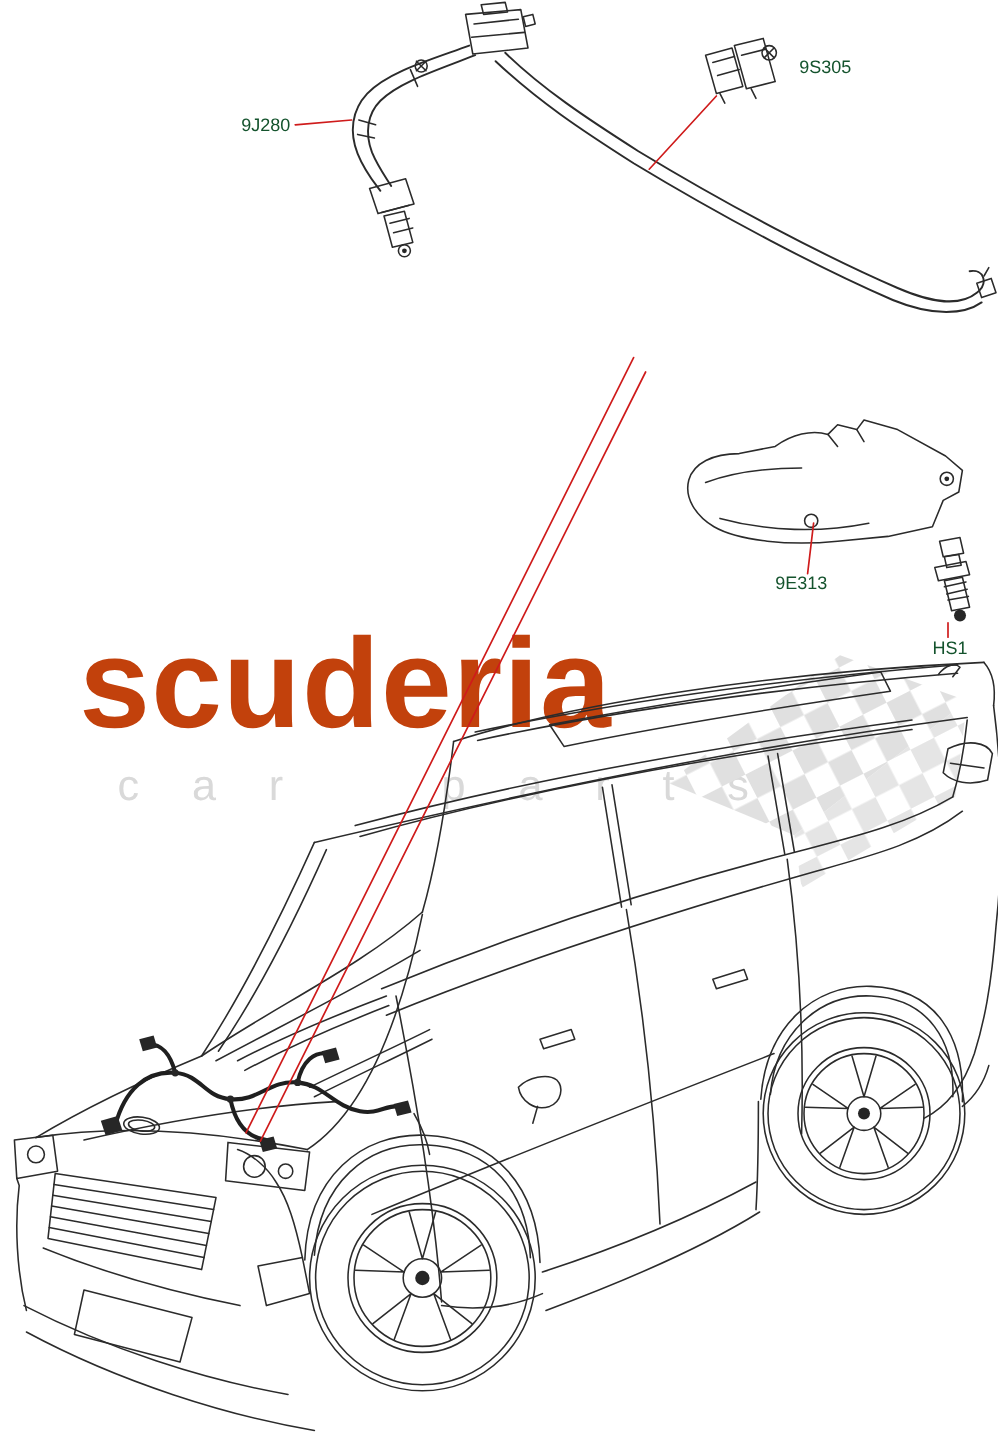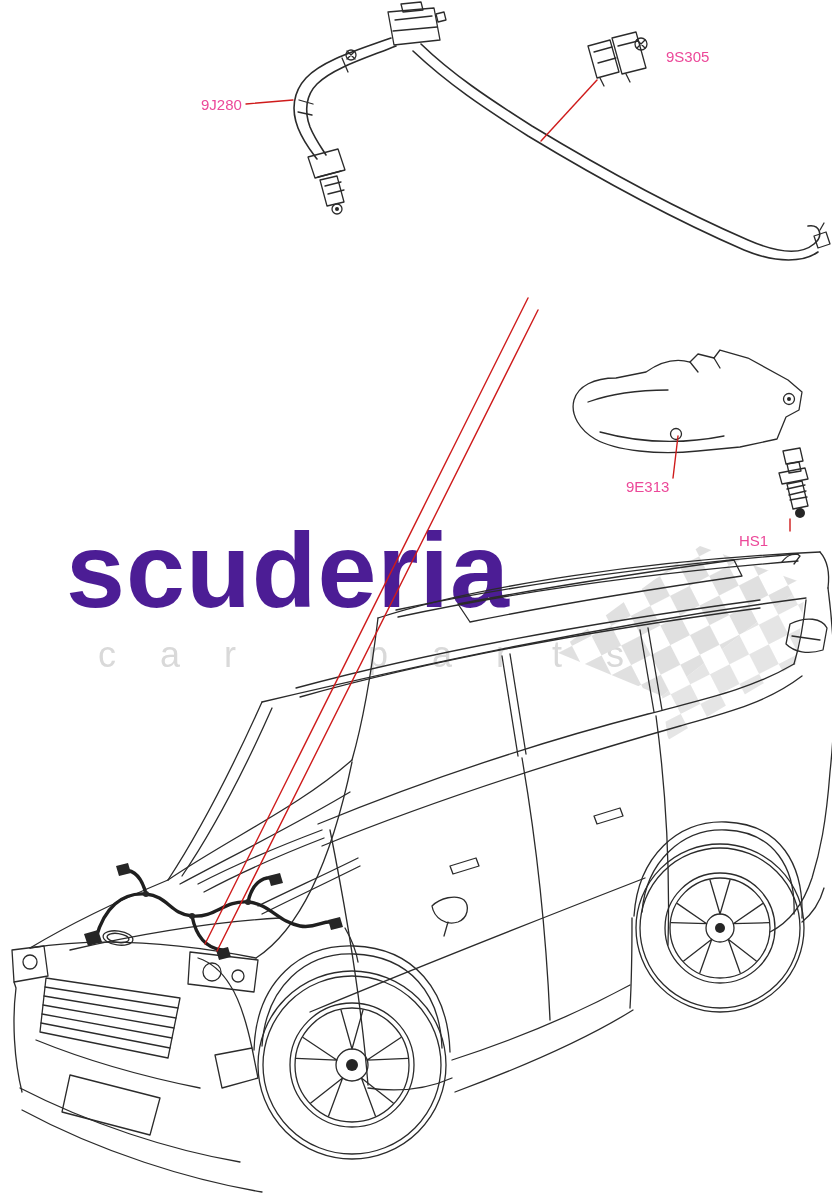--- a/index.html
+++ b/index.html
@@ -1,23 +1,23 @@
 <!DOCTYPE html>
 <html><head>
 <meta charset="utf-8">
 <style>
   html,body{margin:0;padding:0;background:#ffffff;}
   .stage{position:relative;width:832px;height:1200px;background:#ffffff;overflow:hidden;
          font-family:"Liberation Sans",sans-serif;}
   .wm-title{position:absolute;left:66px;top:510px;font-size:106px;font-weight:700;
-            letter-spacing:1px;color:#4c1d95;user-select:none;}
+            letter-spacing:1px;color:#c2410c;user-select:none;}
   .wm-sub{position:absolute;left:98px;top:634px;font-size:36px;color:#d9d9d9;
           letter-spacing:44px;word-spacing:34px;user-select:none;}
   .artlayer{position:absolute;left:0;top:0;}
-  .plabel{position:absolute;font-size:15px;color:#ec4899;cursor:pointer;white-space:nowrap;}
+  .plabel{position:absolute;font-size:15px;color:#14532d;cursor:pointer;white-space:nowrap;}
   
   .k  {fill:none;stroke:#2b2b2b;stroke-width:1.3;stroke-linecap:round;stroke-linejoin:round;}
   .kt {fill:none;stroke:#2b2b2b;stroke-width:1.6;stroke-linecap:round;stroke-linejoin:round;}
   .kf {fill:#262626;stroke:none;}
   .hk {fill:none;stroke:#1f1f1f;stroke-width:3.4;stroke-linecap:round;stroke-linejoin:round;}
   .rd {fill:none;stroke:#cf1b1b;stroke-width:1.4;stroke-linecap:round;}
 </style>
 </head>
 <body>
 
@@ -214,16 +214,16 @@
       <path class="rd" d="M597,80 L541,141"></path>
       <path class="rd" d="M528,298 L205,944"></path>
       <path class="rd" d="M538,310 L217,951"></path>
       <path class="rd" d="M673,478 L678,436"></path>
       <path class="rd" d="M790,531 L790,519"></path>
     </g>
   </svg>
 
   <div class="plabel" style="left:201px;top:96px">9J280</div>
   <div class="plabel" style="left:666px;top:48px">9S305</div>
-  <div class="plabel" style="left:626px;top:478px">9E313</div>
-  <div class="plabel" style="left:739px;top:532px">HS1</div>
+  <div class="plabel" style="left:646px;top:478px">9E313</div>
+  <div class="plabel" style="left:777px;top:532px">HS1</div>
 
 </div>
 
 </body></html>

